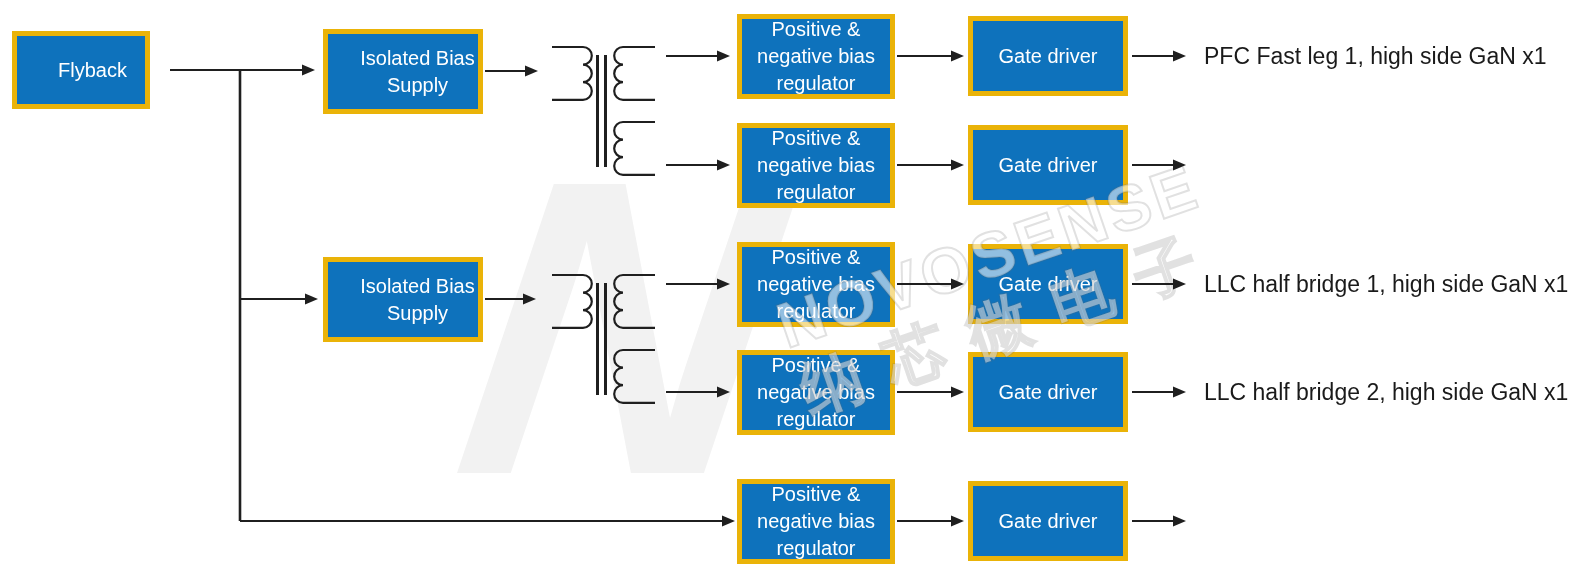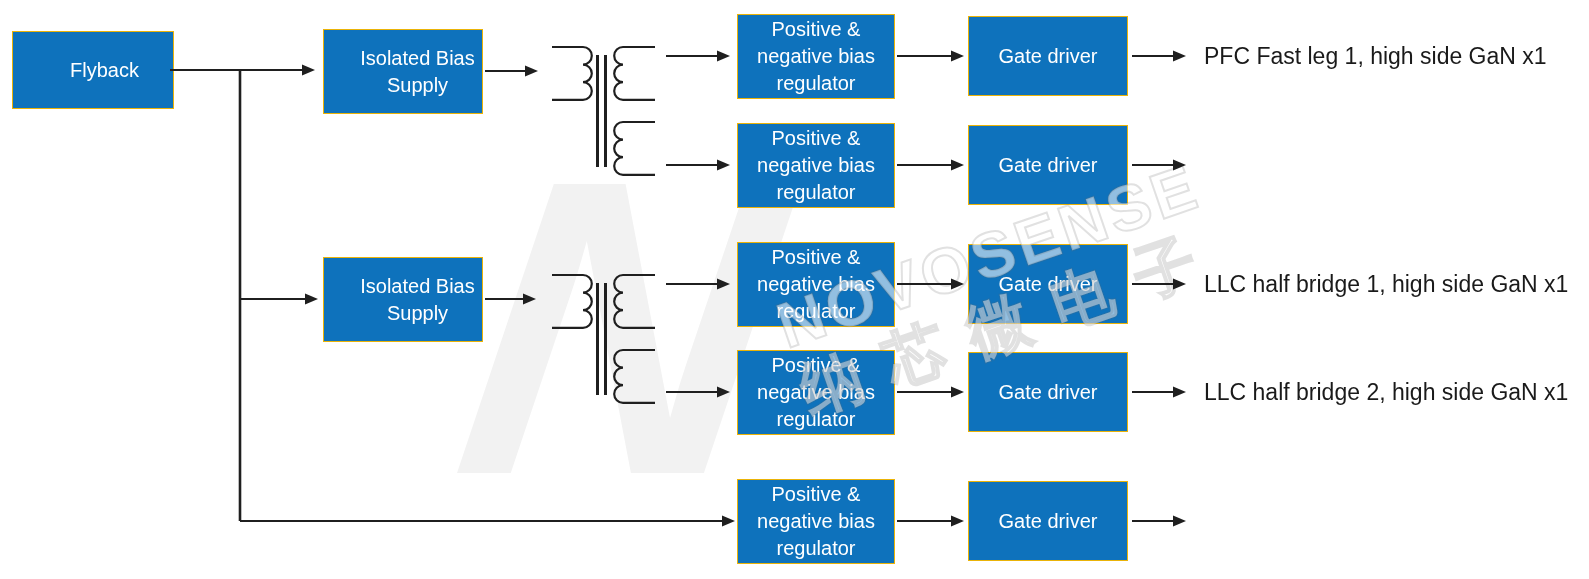--- a/index.html
+++ b/index.html
@@ -2,21 +2,21 @@
 <html><head>
 <meta charset="utf-8">
 <style>
   html,body{margin:0;padding:0;background:#fff;}
   .canvas{
     position:relative;width:1589px;height:579px;background:#ffffff;
     overflow:hidden;font-family:"Liberation Sans", sans-serif;
   }
   
   .box{
-    position:absolute;background:#0E72BC;border:1px solid #eab308;
+    position:absolute;background:#0E72BC;border:5px solid #eab308;
     color:#ffffff;display:flex;align-items:center;justify-content:center;
     text-align:center;box-sizing:border-box;z-index:2;
   }
   .box .lbl{font-size:20px;line-height:1.35;}
   .box .lbl.narrow{width:124px;margin-left:29px;}
   .box .lbl.mid{width:142px;}
   
   .out-label{
     position:absolute;left:1204px;height:30px;display:flex;align-items:center;
     font-size:23px;color:#1A1A1A;white-space:nowrap;z-index:4;
@@ -38,21 +38,21 @@
   .wm-brand{font-size:64px;font-weight:bold;letter-spacing:4px;line-height:1.05;}
   .wm-brand-cn{font-size:62px;font-weight:bold;letter-spacing:26px;line-height:1.15;}
 </style>
 </head>
 <body>
 
 <div class="canvas">
 
   <div class="wm-n">N</div>
 
-  <div class="box" style="left:12px;top:31px;width:162px;height:78px;padding-left:23px;">
+  <div class="box" style="left:12px;top:31px;width:138px;height:78px;padding-left:23px;">
     <span class="lbl">Flyback</span>
   </div>
 
   <div class="box" style="left:323px;top:29px;width:160px;height:85px;">
     <span class="lbl narrow">Isolated Bias Supply</span>
   </div>
   <div class="box" style="left:323px;top:257px;width:160px;height:85px;">
     <span class="lbl narrow">Isolated Bias Supply</span>
   </div>
 

